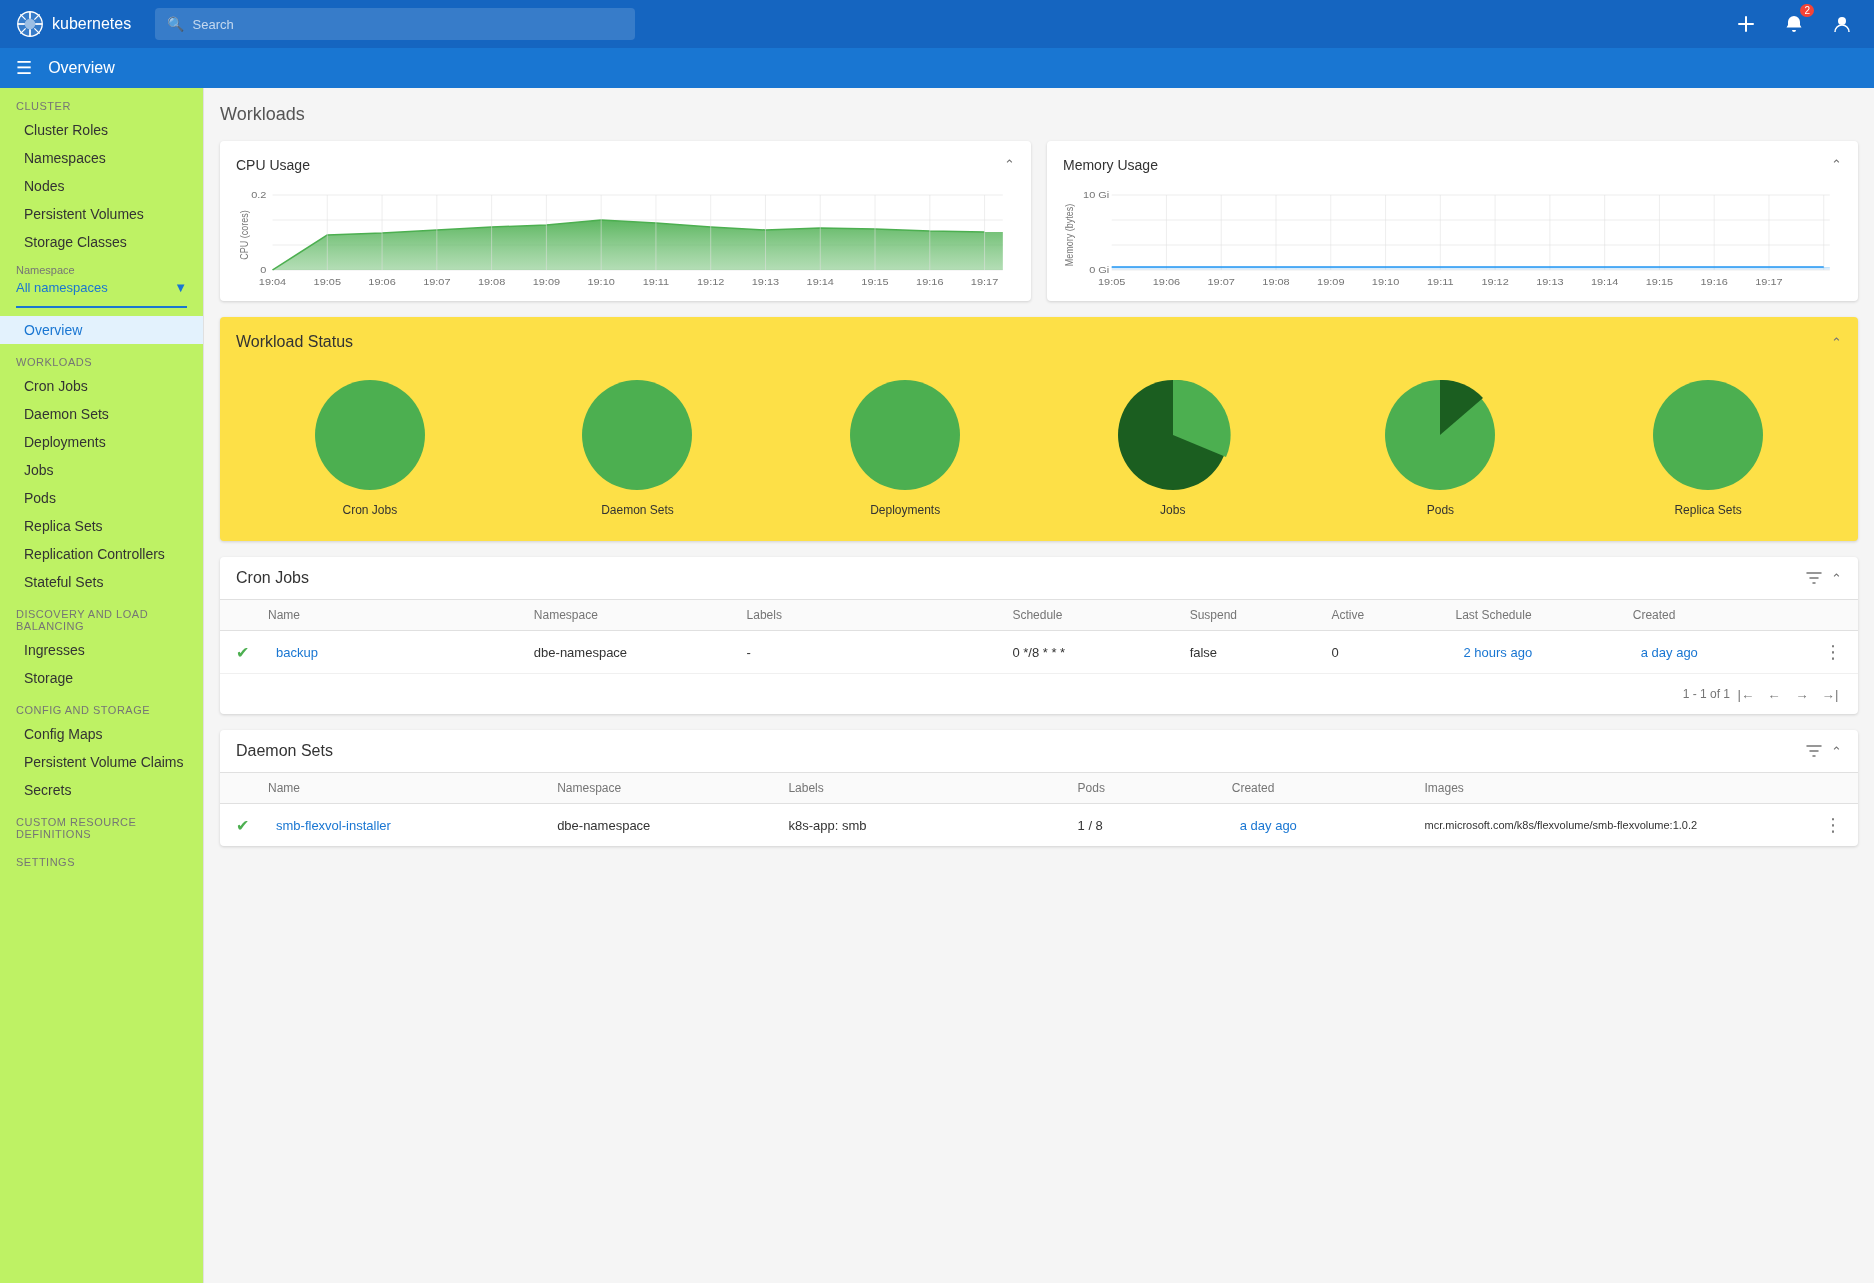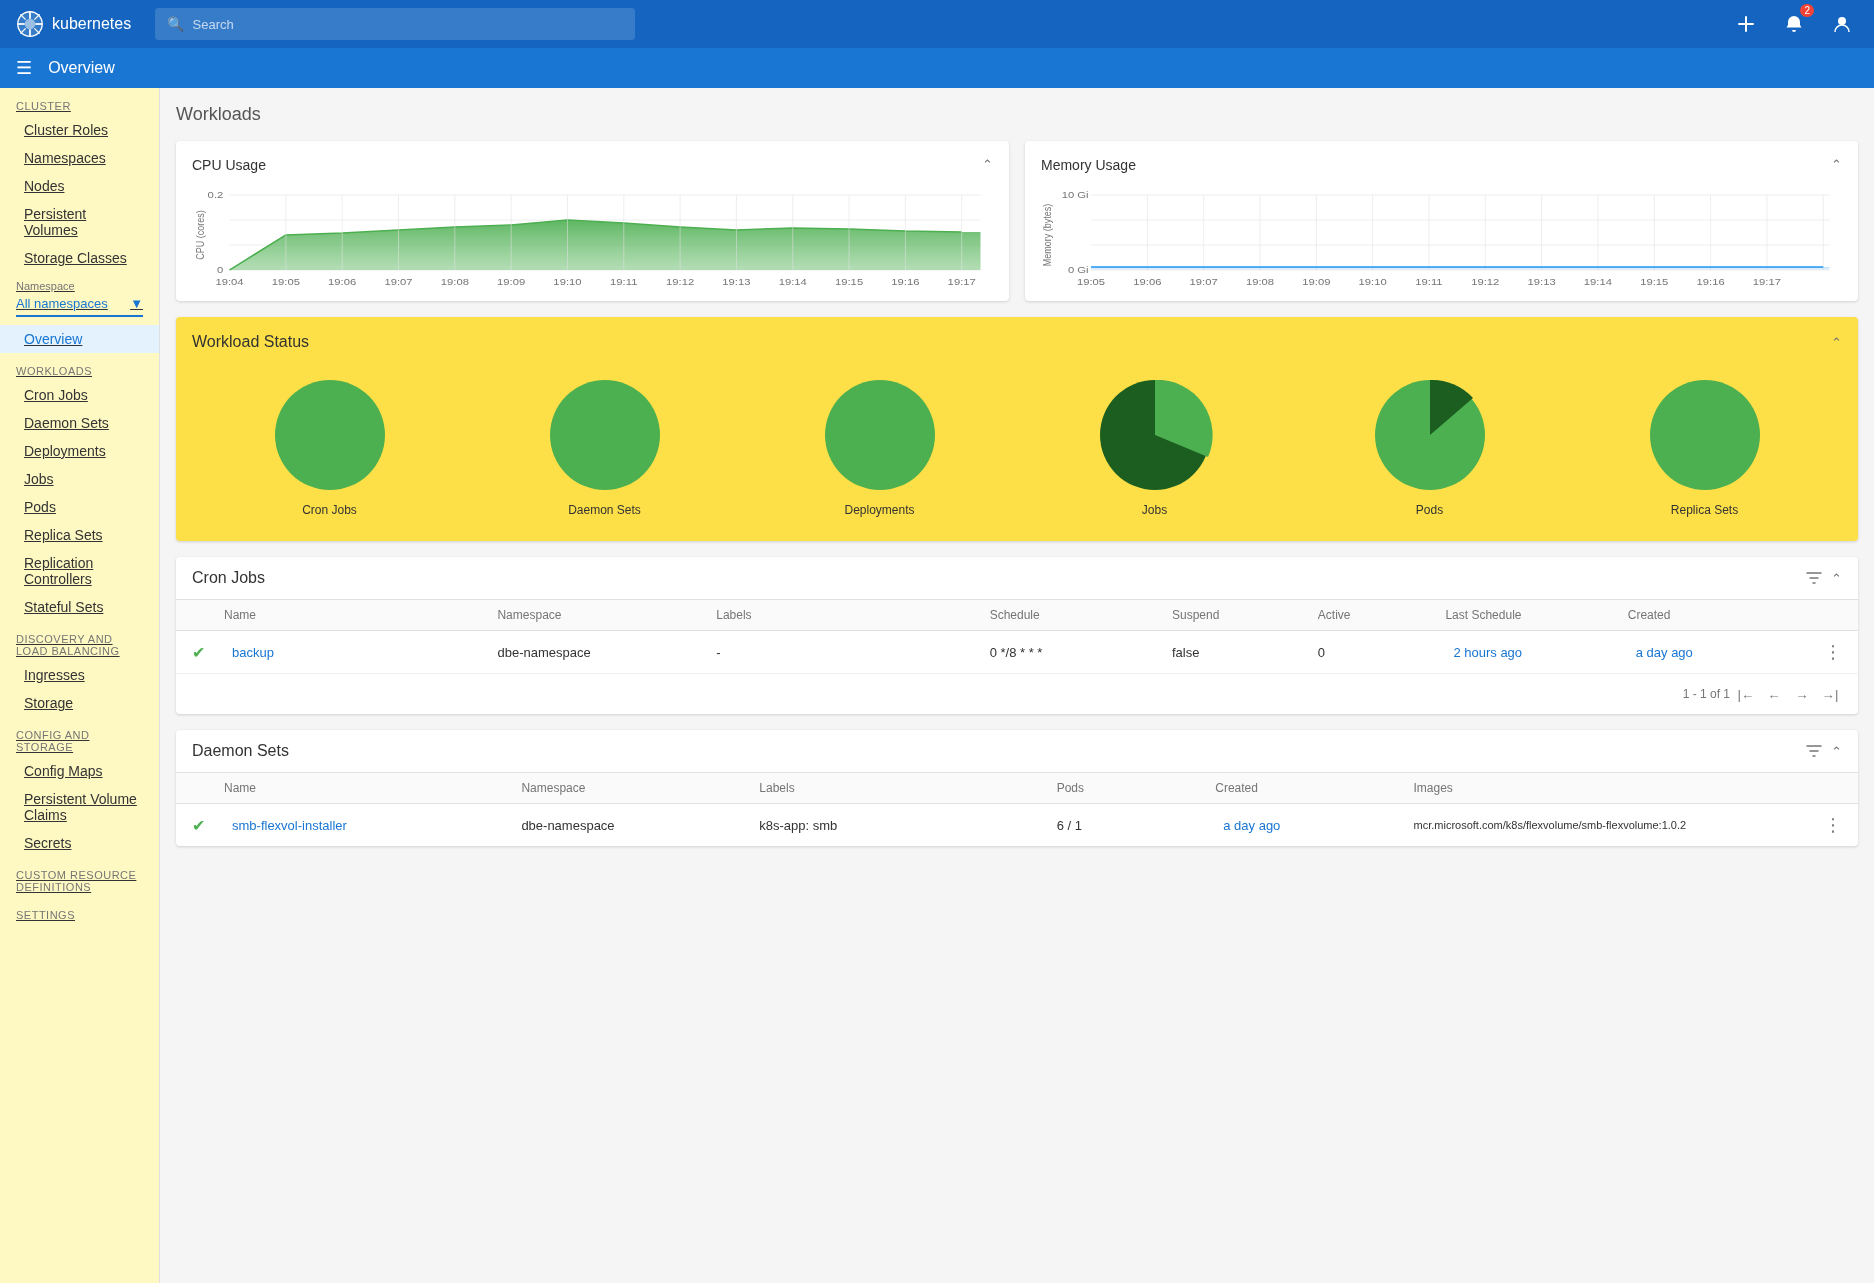--- a/index.html
+++ b/index.html
@@ -20,27 +20,27 @@
 
     
     .sub-nav { background: #1976d2; display: flex; align-items: center; padding: 0 16px; height: 40px; flex-shrink: 0; }
     .hamburger { color: white; margin-right: 16px; cursor: pointer; font-size: 18px; }
     .sub-nav-title { color: white; font-size: 16px; font-weight: 500; }
 
     
     .main-layout { display: flex; flex: 1; overflow: hidden; }
 
     
-    .sidebar { width: 160px; background: #fef9c3; overflow-y: auto; flex-shrink: 0; border-right: 1px solid #e0e0e0; text-decoration: underline; }
+    .sidebar { width: 204px; background: #bef264; overflow-y: auto; flex-shrink: 0; border-right: 1px solid #e0e0e0; }
     .sidebar-section-title { font-size: 11px; color: #757575; padding: 12px 16px 4px; font-weight: 500; text-transform: uppercase; letter-spacing: 0.5px; }
     .sidebar-item { padding: 6px 16px 6px 24px; cursor: pointer; color: #333; font-size: 14px; }
     .sidebar-item.active { color: #1976d2; background: #e3f2fd; font-weight: 500; }
     .namespace-section { padding: 8px 16px; }
     .namespace-label { font-size: 11px; color: #757575; margin-bottom: 4px; }
-    .namespace-select { display: flex; align-items: center; justify-content: space-between; color: #1976d2; font-size: 13px; cursor: pointer; border-bottom: 2px solid #1976d2; padding-bottom: 4px; }
+    .namespace-select { display: flex; align-items: center; justify-content: space-between; color: #1976d2; font-size: 13px; cursor: pointer; border-bottom: 2px solid #1976d2; padding-bottom: 11px; }
 
     
     .content { flex: 1; overflow-y: auto; padding: 16px; }
     .section-title { font-size: 18px; color: #555; margin-bottom: 16px; font-weight: 400; }
 
     
     .charts-row { display: flex; gap: 16px; margin-bottom: 16px; }
     .chart-card { background: white; border-radius: 4px; box-shadow: 0 1px 3px rgba(0,0,0,0.15); flex: 1; padding: 16px; }
     .chart-card-header { display: flex; justify-content: space-between; align-items: flex-start; margin-bottom: 12px; }
     .chart-card-title { font-size: 14px; font-weight: 500; color: #333; }
@@ -418,21 +418,21 @@
         <div class="col-pods">Pods</div>
         <div class="col-created">Created</div>
         <div class="col-images">Images</div>
         <div class="col-more"></div>
       </div>
       <div class="table-row">
         <div class="col-status status-ok">✔</div>
         <div class="col-name"><a class="link">smb-flexvol-installer</a></div>
         <div class="col-namespace">dbe-namespace</div>
         <div class="col-labels">k8s-app: smb</div>
-        <div class="col-pods">6 / 1</div>
+        <div class="col-pods">1 / 8</div>
         <div class="col-created"><a class="link">a day ago</a></div>
         <div class="col-images" style="font-size:11px; word-break:break-all;">mcr.microsoft.com/k8s/flexvolume/smb-flexvolume:1.0.2</div>
         <div class="col-more menu-dots">⋮</div>
       </div>
     </div>
 
   </div>
 </div>
 
 </body></html>

